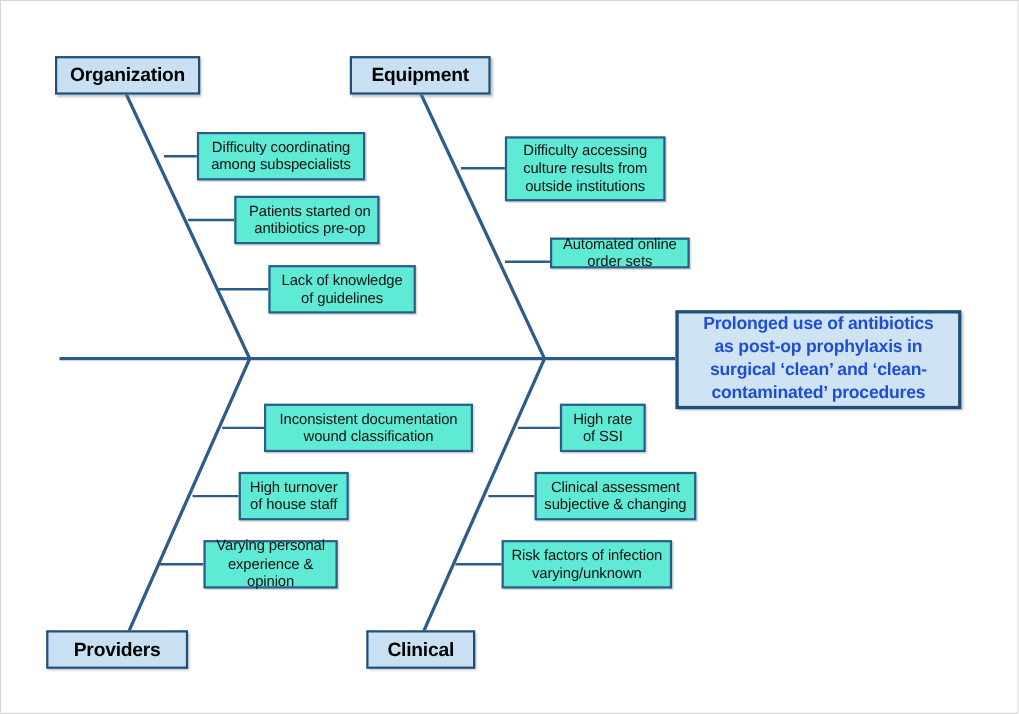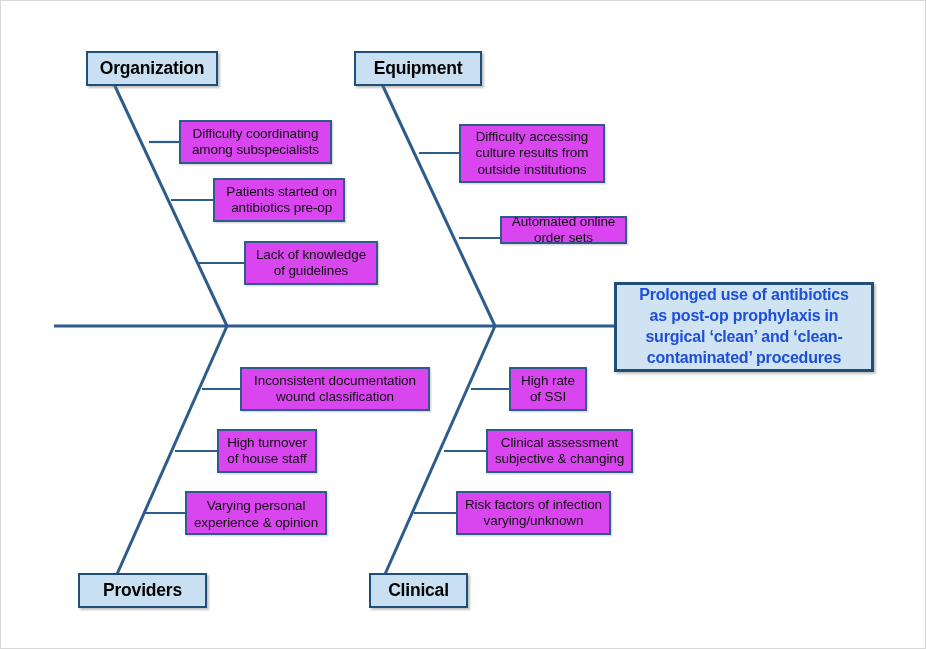--- a/index.html
+++ b/index.html
@@ -31,37 +31,36 @@
     position: absolute;
     box-sizing: border-box;
     display: flex;
     align-items: center;
     justify-content: center;
     text-align: center;
     line-height: 1.22;
     white-space: pre-line;
   }
   .cause-box {
-    background: #d946ef;
+    background: #5eead4;
     border: 2px solid #2d5c8a;
     color: #111111;
     font-size: 13.5px;
     letter-spacing: -0.1px;
     padding: 2px 6px;
     box-shadow: 1.5px 1.5px 0 rgba(140,140,140,0.30);
   }
   .cat-box {
     background: #c9e0f2;
     border: 2.5px solid #1f4e79;
     color: #000000;
     font-size: 17.5px;
     font-weight: bold;
     letter-spacing: -0.2px;
     box-shadow: 2px 2px 2px rgba(120,120,120,0.45);
-    margin-left: 36px;
   }
   .effect-box {
     background: #cfe3f3;
     border: 3px solid #1f4e79;
     color: #1d4ed8;
     font-size: 16px;
     font-weight: bold;
     line-height: 1.30;
     letter-spacing: -0.2px;
     padding: 3px 8px;
@@ -158,21 +157,21 @@
   <div class="box cause-box" style="left:239px; top:366px; width:190px; height:44px;">
     <span>Inconsistent documentation
 wound classification</span>
   </div>
 
   <div class="box cause-box" style="left:216px; top:428px; width:100px; height:44px;">
     <span>High turnover
 of house staff</span>
   </div>
 
-  <div class="box cause-box" style="left:184px; top:490px; width:142px; height:44px;align-items:flex-end;">
+  <div class="box cause-box" style="left:184px; top:490px; width:122px; height:44px;">
     <span>Varying personal
 experience &amp; opinion</span>
   </div>
 
   <div class="box cause-box" style="left:508px; top:366px; width:78px; height:44px;">
     <span>High rate
 of SSI</span>
   </div>
 
   <div class="box cause-box" style="left:485px; top:428px; width:147px; height:44px;">

